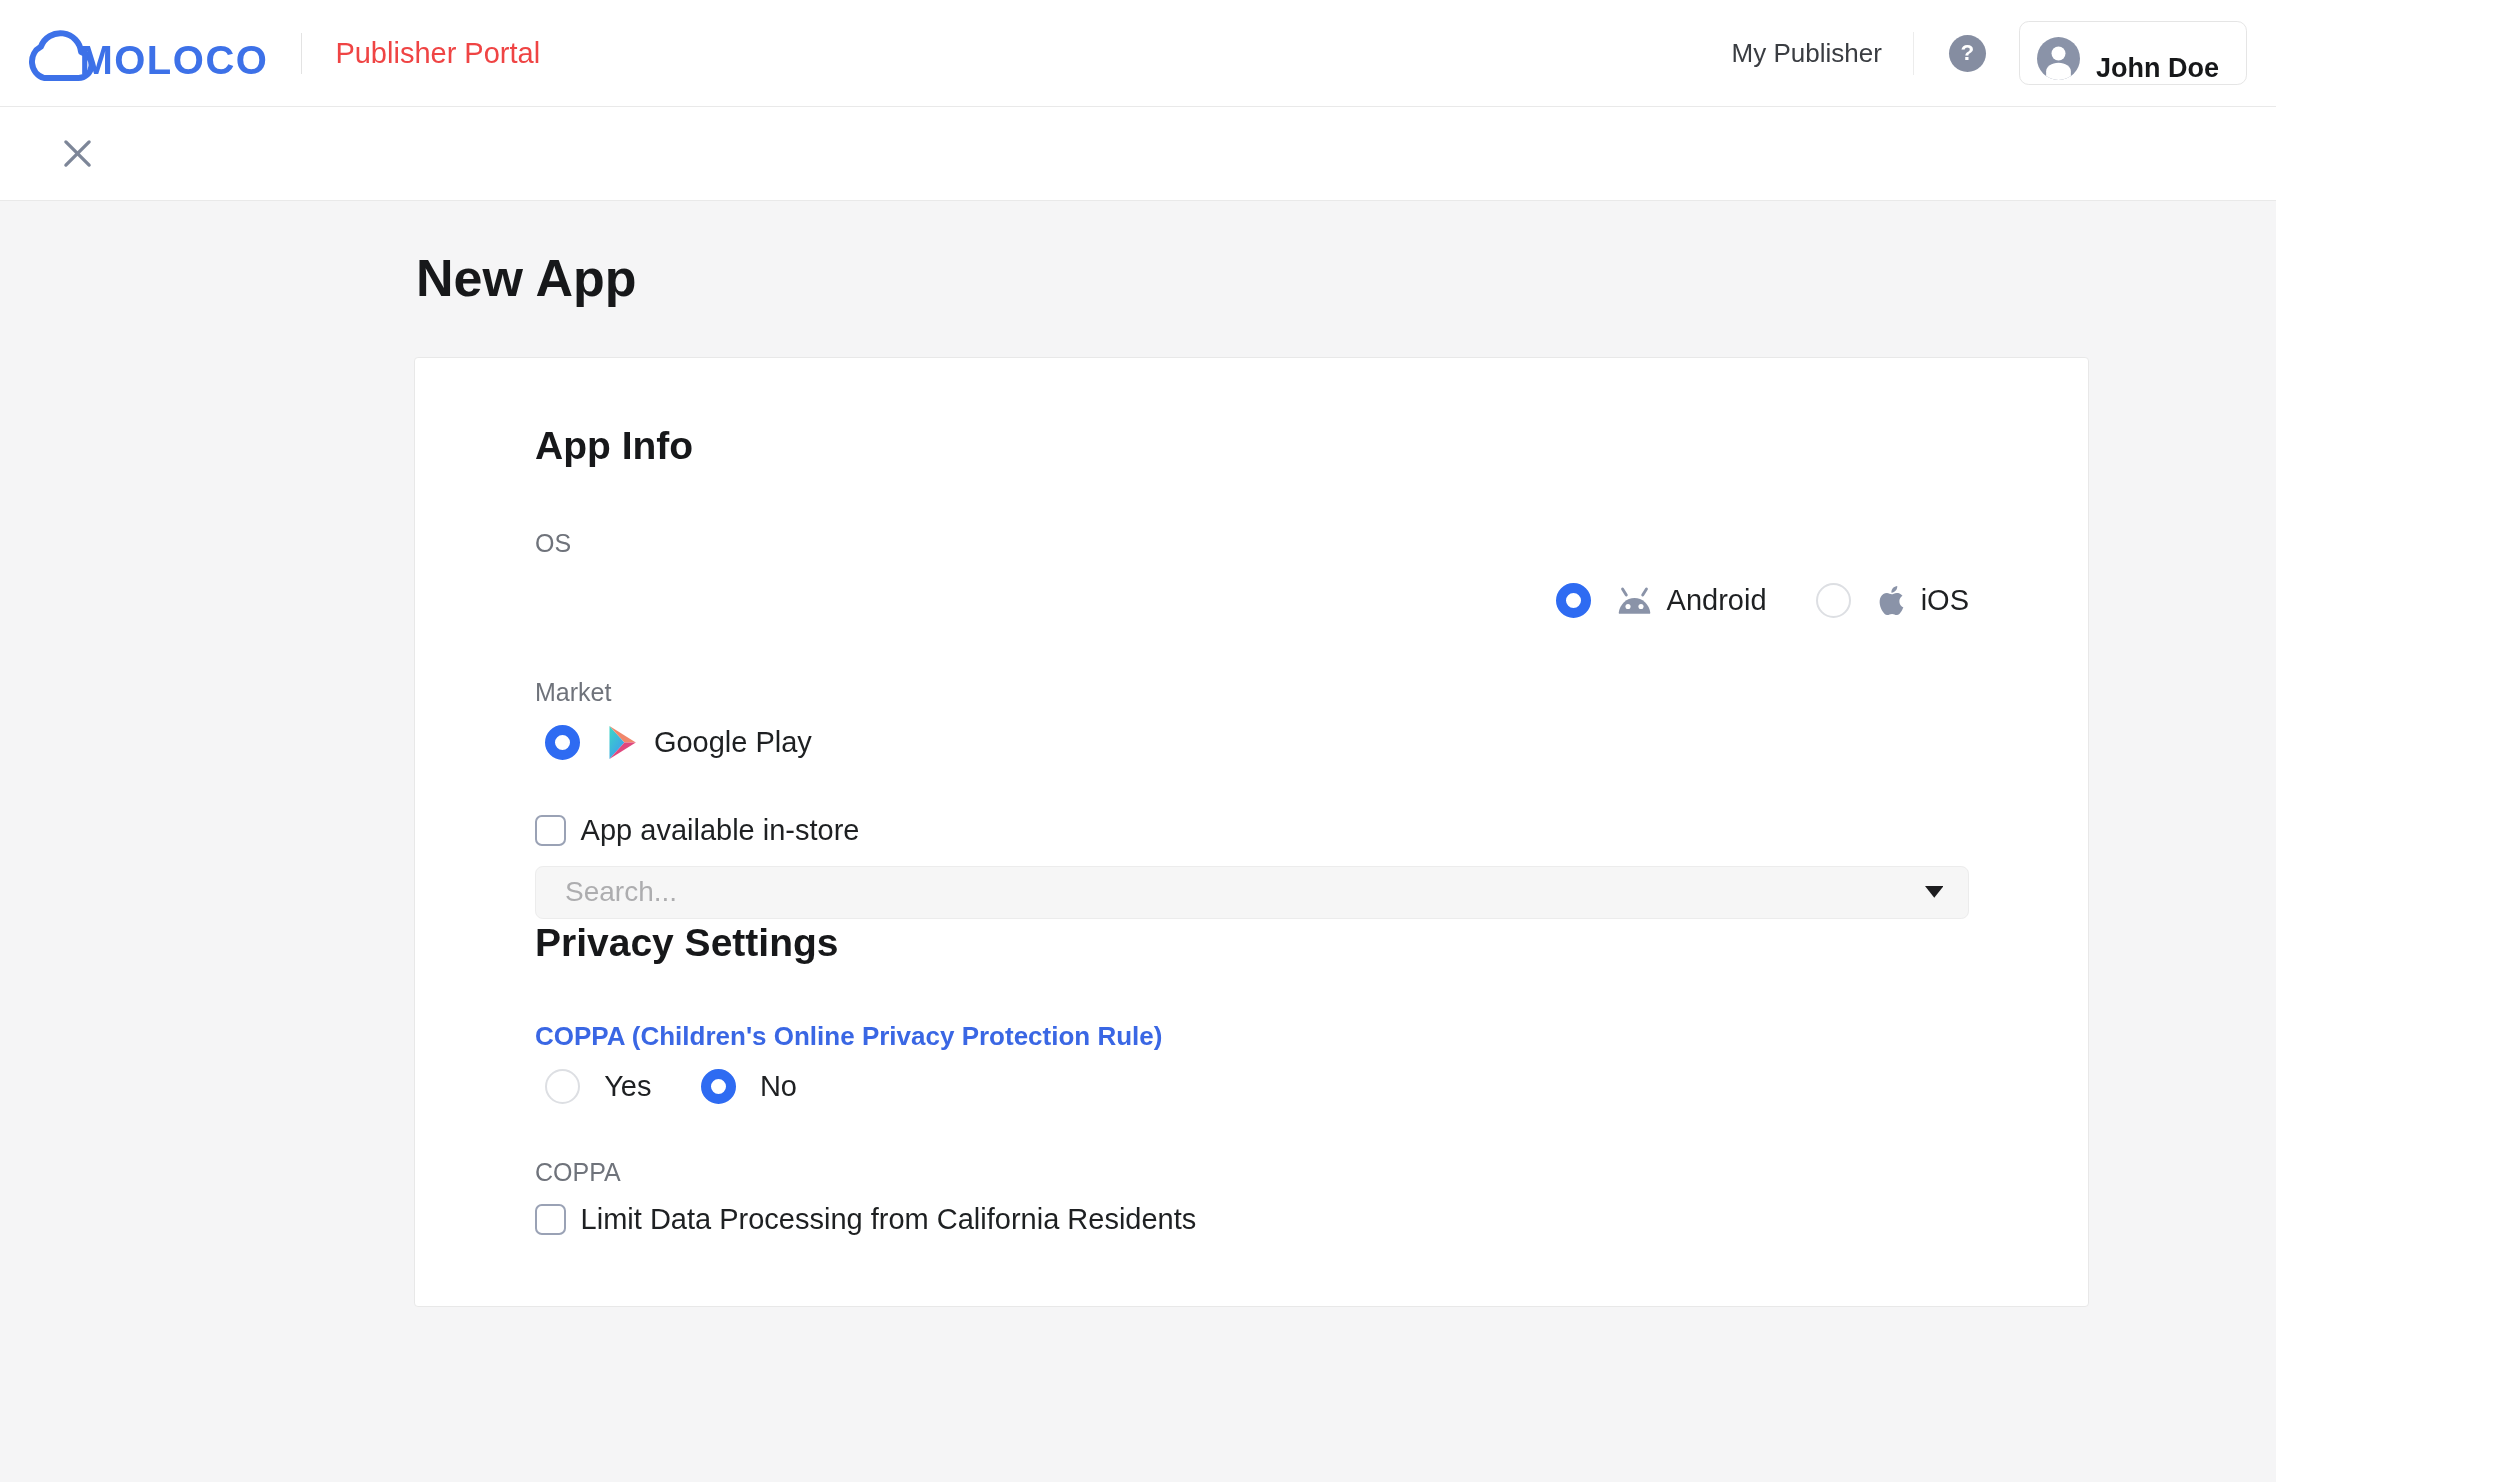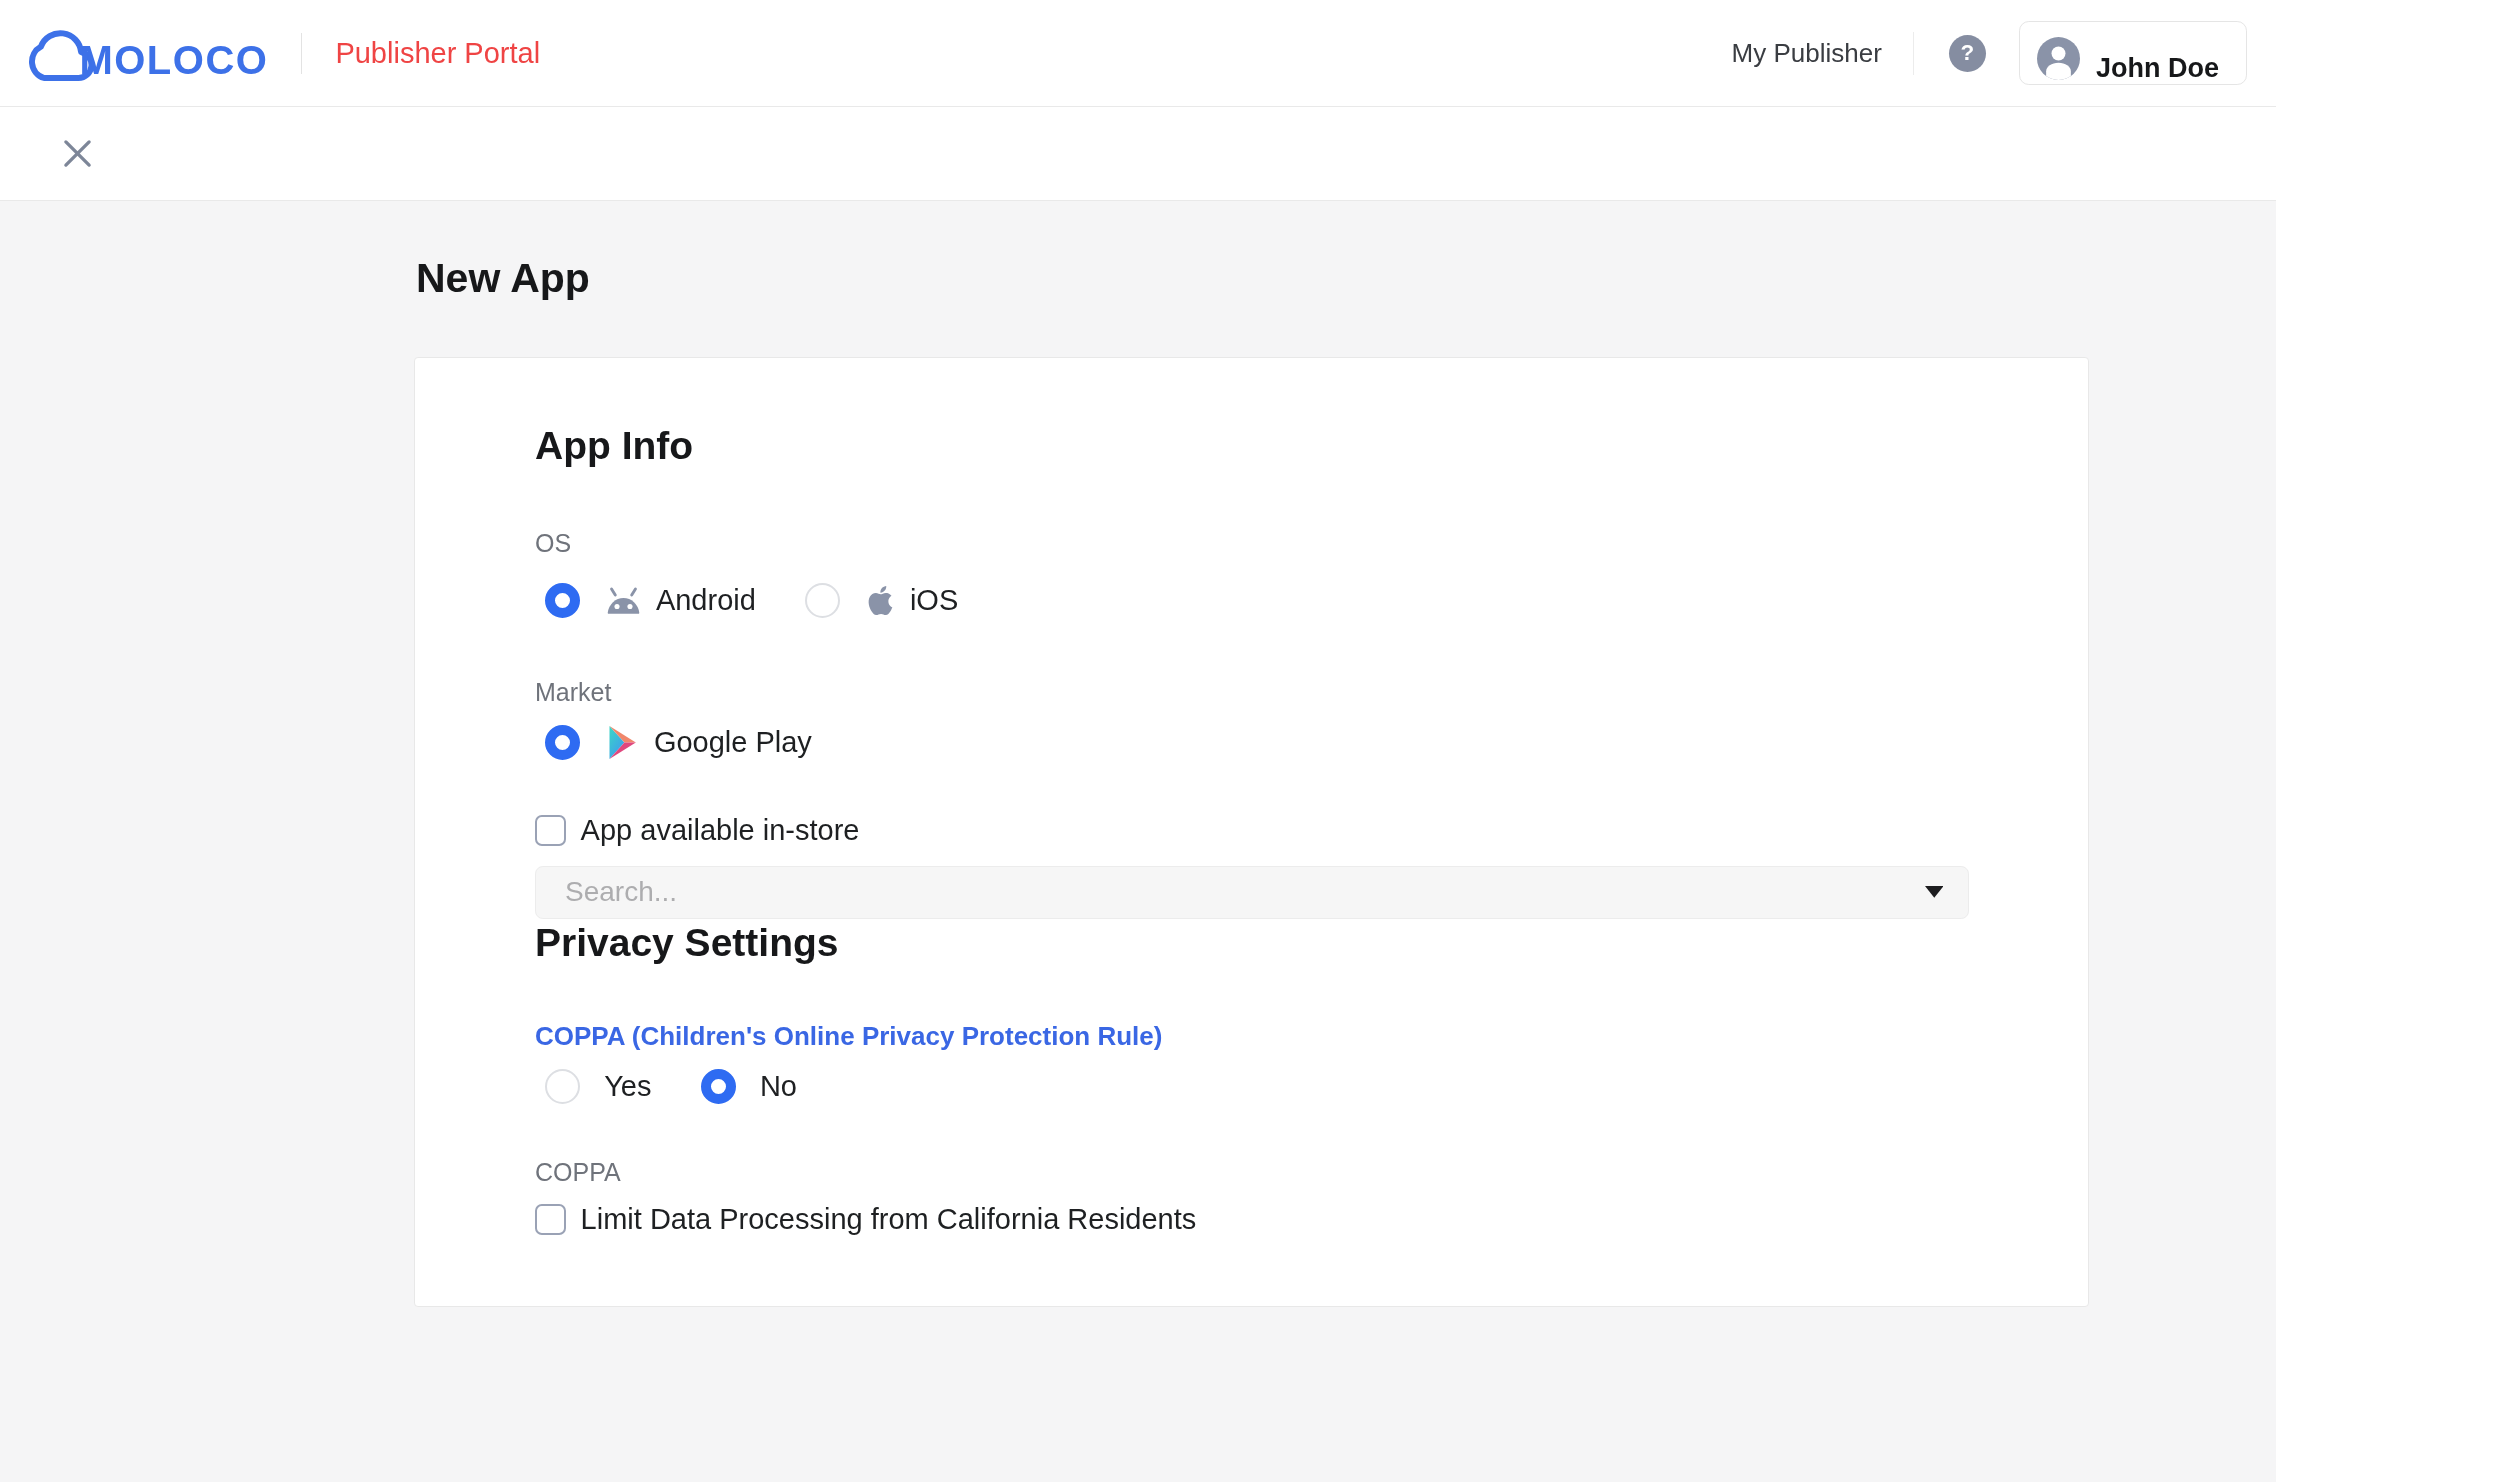--- a/index.html
+++ b/index.html
@@ -39,36 +39,36 @@
 
   
   .close-bar{
     height:94px;background:#fff;border-bottom:1px solid #E9E9E9;
     display:flex;align-items:center;padding-left:61px;
   }
   .close-btn{width:33px;height:33px;cursor:pointer;display:flex;align-items:center;justify-content:center;}
 
   
   .content{padding:47px 0 0 416px;}
-  h1.page-title{margin:0;font-size:41px;font-weight:700;color:#17181A;line-height:60px;}
+  h1.page-title{margin:0;font-size:52px;font-weight:700;color:#17181A;line-height:60px;}
 
   .card{
     margin-top:49px;margin-left:-2px;width:1675px;background:#fff;
     border:1px solid #E8E8E8;border-radius:3.9px;
     padding:64px 119px 67px 120px;
   }
   h2.section-heading{margin:0;font-size:39px;font-weight:700;color:#17181A;line-height:47px;}
   .field-label{font-size:25px;line-height:31px;color:#6F737B;font-weight:500;}
   .lbl-os{margin-top:59px;}
   .lbl-market{margin-top:55px;}
   .lbl-search{margin-top:64px;font-weight:400;}
   .lbl-ccpa{margin-top:49px;}
 
   .radio-row{display:flex;align-items:center;height:43px;margin-left:9.8px;}
-  .row-os{margin-top:19.5px;}
+  .row-os{margin-top:19.5px;justify-content:flex-end;}
   .row-market{margin-top:13.7px;}
   .row-coppa{margin-top:13.7px;}
   .option{display:flex;align-items:center;cursor:pointer;}
   .option + .option{margin-left:49px;}
   .radio{width:35px;height:35px;border-radius:50%;background:#fff;flex:none;}
   .radio.sel{border:10.7px solid #2E6BF2;}
   .radio.unsel{border:2px solid #DDDFE3;}
   .opt-icon{margin-left:23.4px;display:flex;align-items:center;}
   .option-label{font-size:29px;color:#1E2022;margin-left:11.7px;white-space:nowrap;}
   .option-label.no-icon{margin-left:24.4px;}

